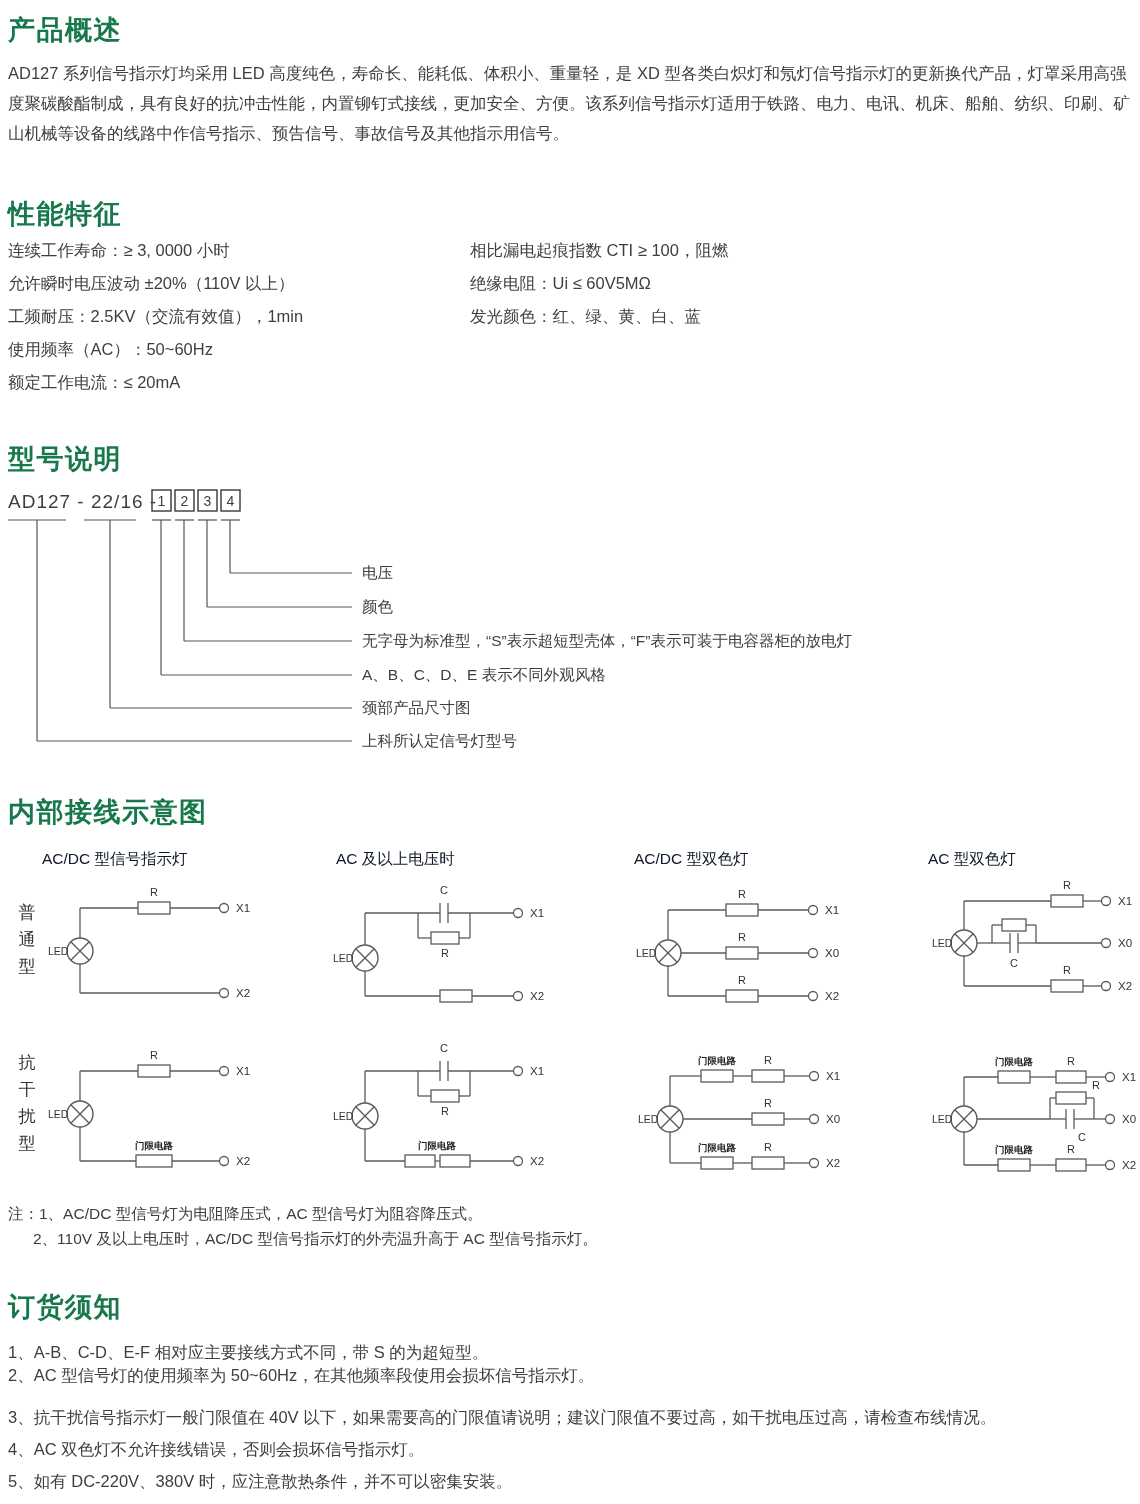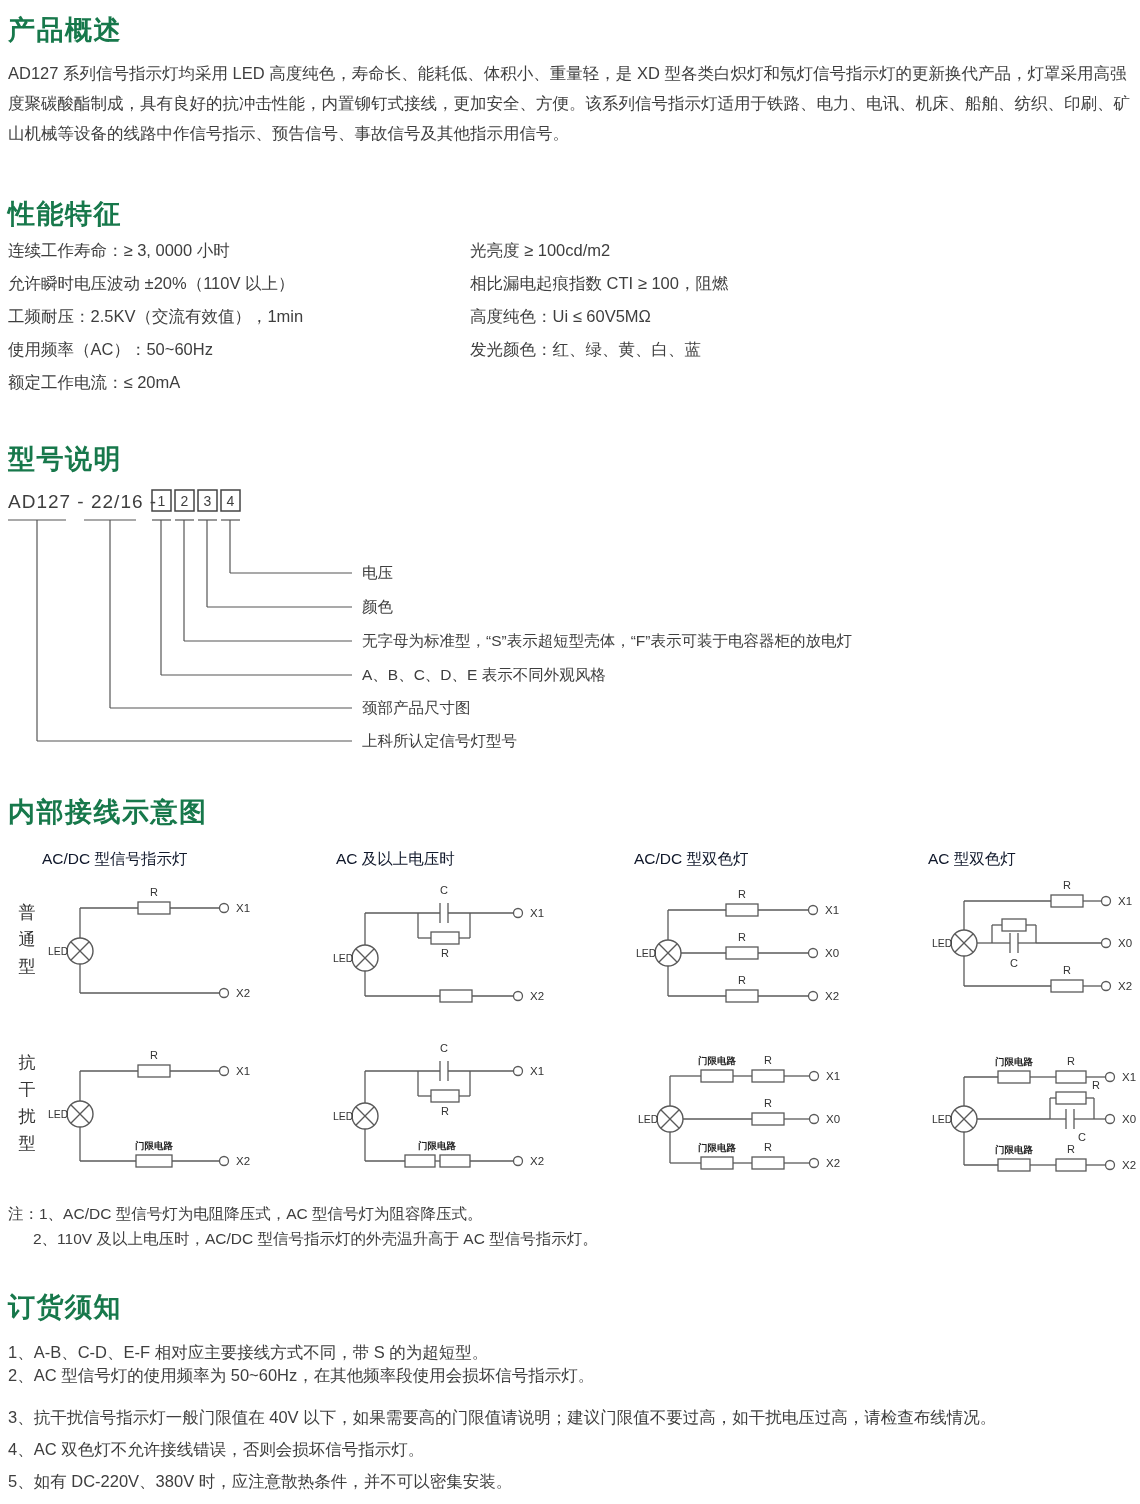--- a/index.html
+++ b/index.html
@@ -52,23 +52,22 @@
 
   <h2 class="h" style="top:196px">性能特征</h2>
   <div class="spec-col" style="left:8px;top:234px">
     <div class="spec-line">连续工作寿命：≥ 3, 0000 小时</div>
     <div class="spec-line">允许瞬时电压波动 ±20%（110V 以上）</div>
     <div class="spec-line">工频耐压：2.5KV（交流有效值），1min</div>
     <div class="spec-line">使用频率（AC）：50~60Hz</div>
     <div class="spec-line">额定工作电流：≤ 20mA</div>
   </div>
   <div class="spec-col" style="left:470px;top:234px">
-    <div class="spec-line">光亮度 ≥ 100cd/m2</div>
     <div class="spec-line">相比漏电起痕指数 CTI ≥ 100，阻燃</div>
-    <div class="spec-line">高度纯色：Ui ≤ 60V5MΩ</div>
+    <div class="spec-line">绝缘电阻：Ui ≤ 60V5MΩ</div>
     <div class="spec-line">发光颜色：红、绿、黄、白、蓝</div>
   </div>
 
   <h2 class="h" style="top:441px">型号说明</h2>
   <svg class="model-svg" style="left:0;top:486px" width="1140" height="270" viewBox="0 0 1140 270">
     <text class="code" x="8" y="22">AD127 - 22/16 -</text>
     <rect class="dbox" x="152" y="4" width="19" height="21"></rect>
     <text class="digit" x="161.5" y="20" text-anchor="middle">1</text>
     <rect class="dbox" x="175" y="4" width="19" height="21"></rect>
     <text class="digit" x="184.5" y="20" text-anchor="middle">2</text>

